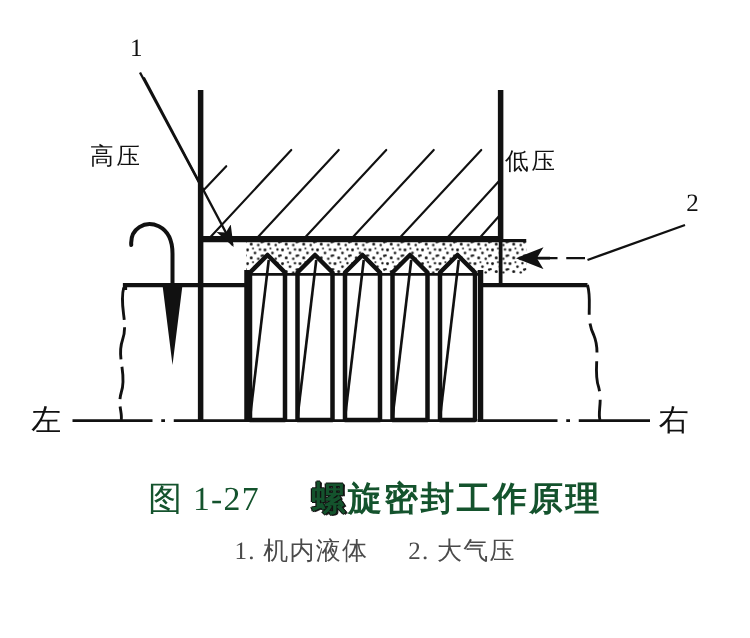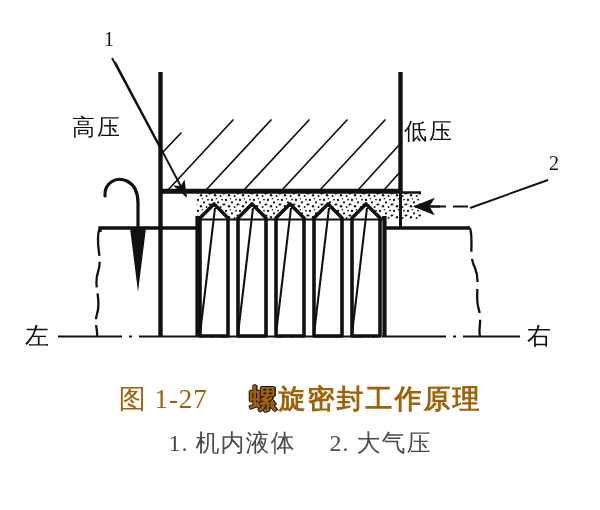--- a/index.html
+++ b/index.html
@@ -10,39 +10,39 @@
   }
   #figure-root{position:absolute;left:0;top:0;width:600px;height:510px;}
   svg#diagram{position:absolute;left:0;top:0;width:600px;height:380px;}
 
   .cap-wrap{
     position:absolute;left:0;top:384px;width:600px;
     text-align:center;
   }
   .cap-main{
     font-size:27px;letter-spacing:2px;font-weight:700;
-    color:#a16207;line-height:1.15;white-space:nowrap;
+    color:#14532d;line-height:1.15;white-space:nowrap;
   }
   .cap-main .fignum{font-weight:400;letter-spacing:1px;}
   .cap-main .gap{display:inline-block;width:24px;}
   .cap-main .smudge{
     font-weight:700;
     text-shadow:0.9px 0 0 #111,-0.9px 0 0 #111,0 0.8px 0 #111,0 -0.8px 0 #111,1.6px 0.4px 0 #222;
   }
   .cap-sub{
-    margin-top:12px;font-size:24px;color:#4a4a4a;letter-spacing:1px;
+    margin-top:12px;font-size:20px;color:#4a4a4a;letter-spacing:1px;
     white-space:nowrap;font-weight:400;
   }
   .cap-sub .gap2{display:inline-block;width:20px;}
 
   .lbl{
     position:absolute;white-space:nowrap;color:#111;
     font-family:"Liberation Serif","DejaVu Serif",serif;
   }
-  .lbl-cjk{font-size:23px;font-weight:400;letter-spacing:2px;}
+  .lbl-cjk{font-size:19px;font-weight:400;letter-spacing:2px;}
   .lbl-num{font-size:20px;font-family:"Liberation Serif",serif;}
   #label-high-pressure{left:72px;top:112px;}
   #label-low-pressure{left:404px;top:116px;}
   #label-left{left:25px;top:320px;font-size:24px;}
   #label-right{left:527px;top:320px;font-size:24px;}
   #callout-1{left:104px;top:28px;}
   #callout-2{left:549px;top:152px;}
 </style>
 </head>
 <body>

